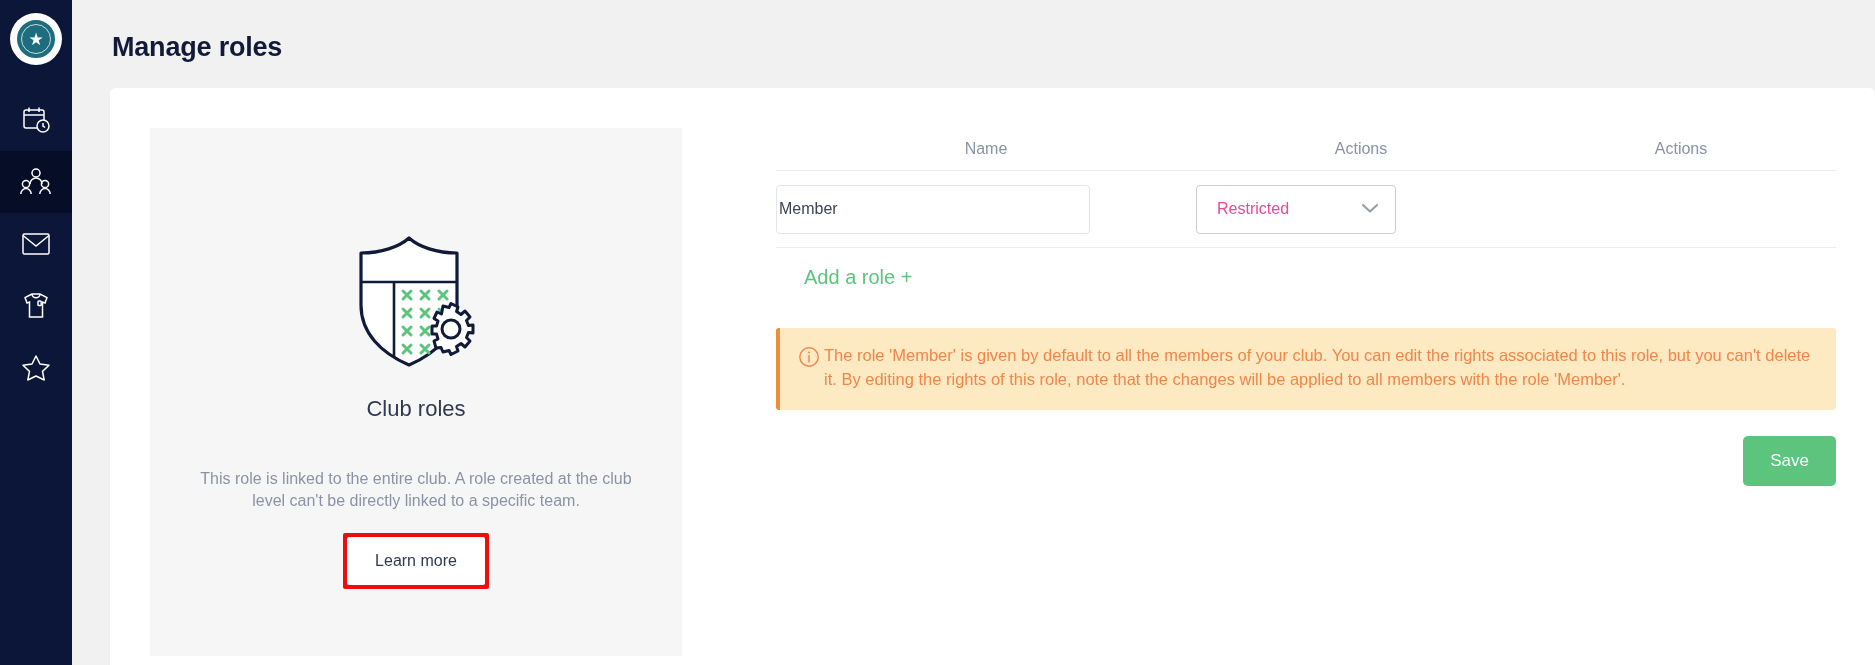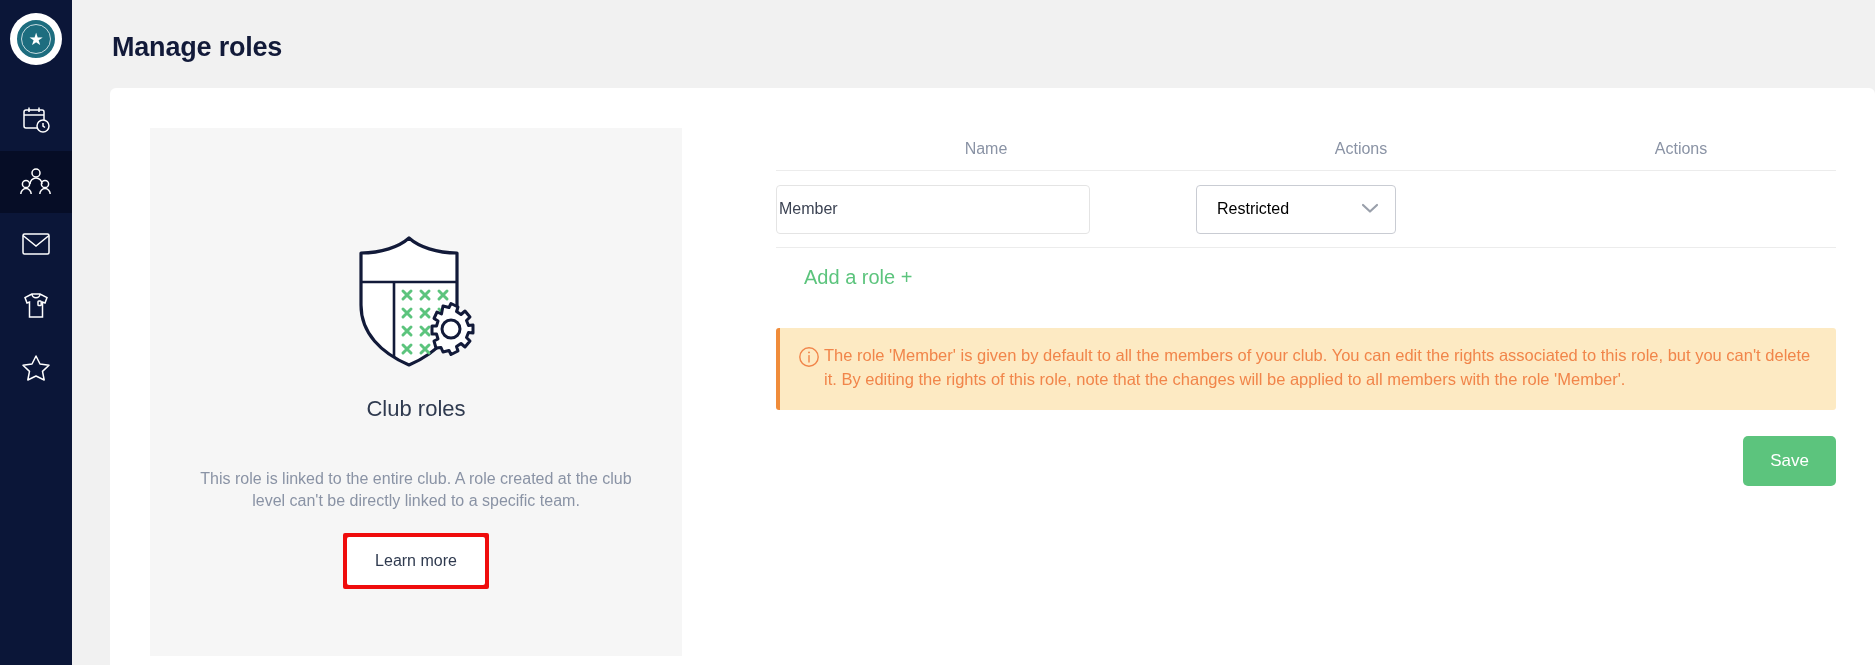--- a/index.html
+++ b/index.html
@@ -115,21 +115,21 @@
     background: #ffffff; padding: 0 2px;
     font-family: "Liberation Sans", sans-serif;
     font-size: 16px; color: #3c4353;
   }
   .select-box {
     position: relative; width: 200px; height: 49px;
     border: 1px solid #c9ccd3; border-radius: 4px;
     background: #ffffff; display: flex; align-items: center;
     padding: 0 20px; cursor: pointer;
   }
-  .select-value { font-size: 16px; color: #000000; }
+  .select-value { font-size: 16px; color: #ec4899; }
   .chev { position: absolute; right: 16px; top: 50%; transform: translateY(-50%); }
 
   .add-role {
     display: inline-block; margin: 18px 0 0 28px;
     font-size: 20px; color: #5cc47d; cursor: pointer; text-decoration: none;
   }
   .add-role-spacer { height: 58px; }
 
   .alert {
     margin-top: 22px; width: 1060px;

